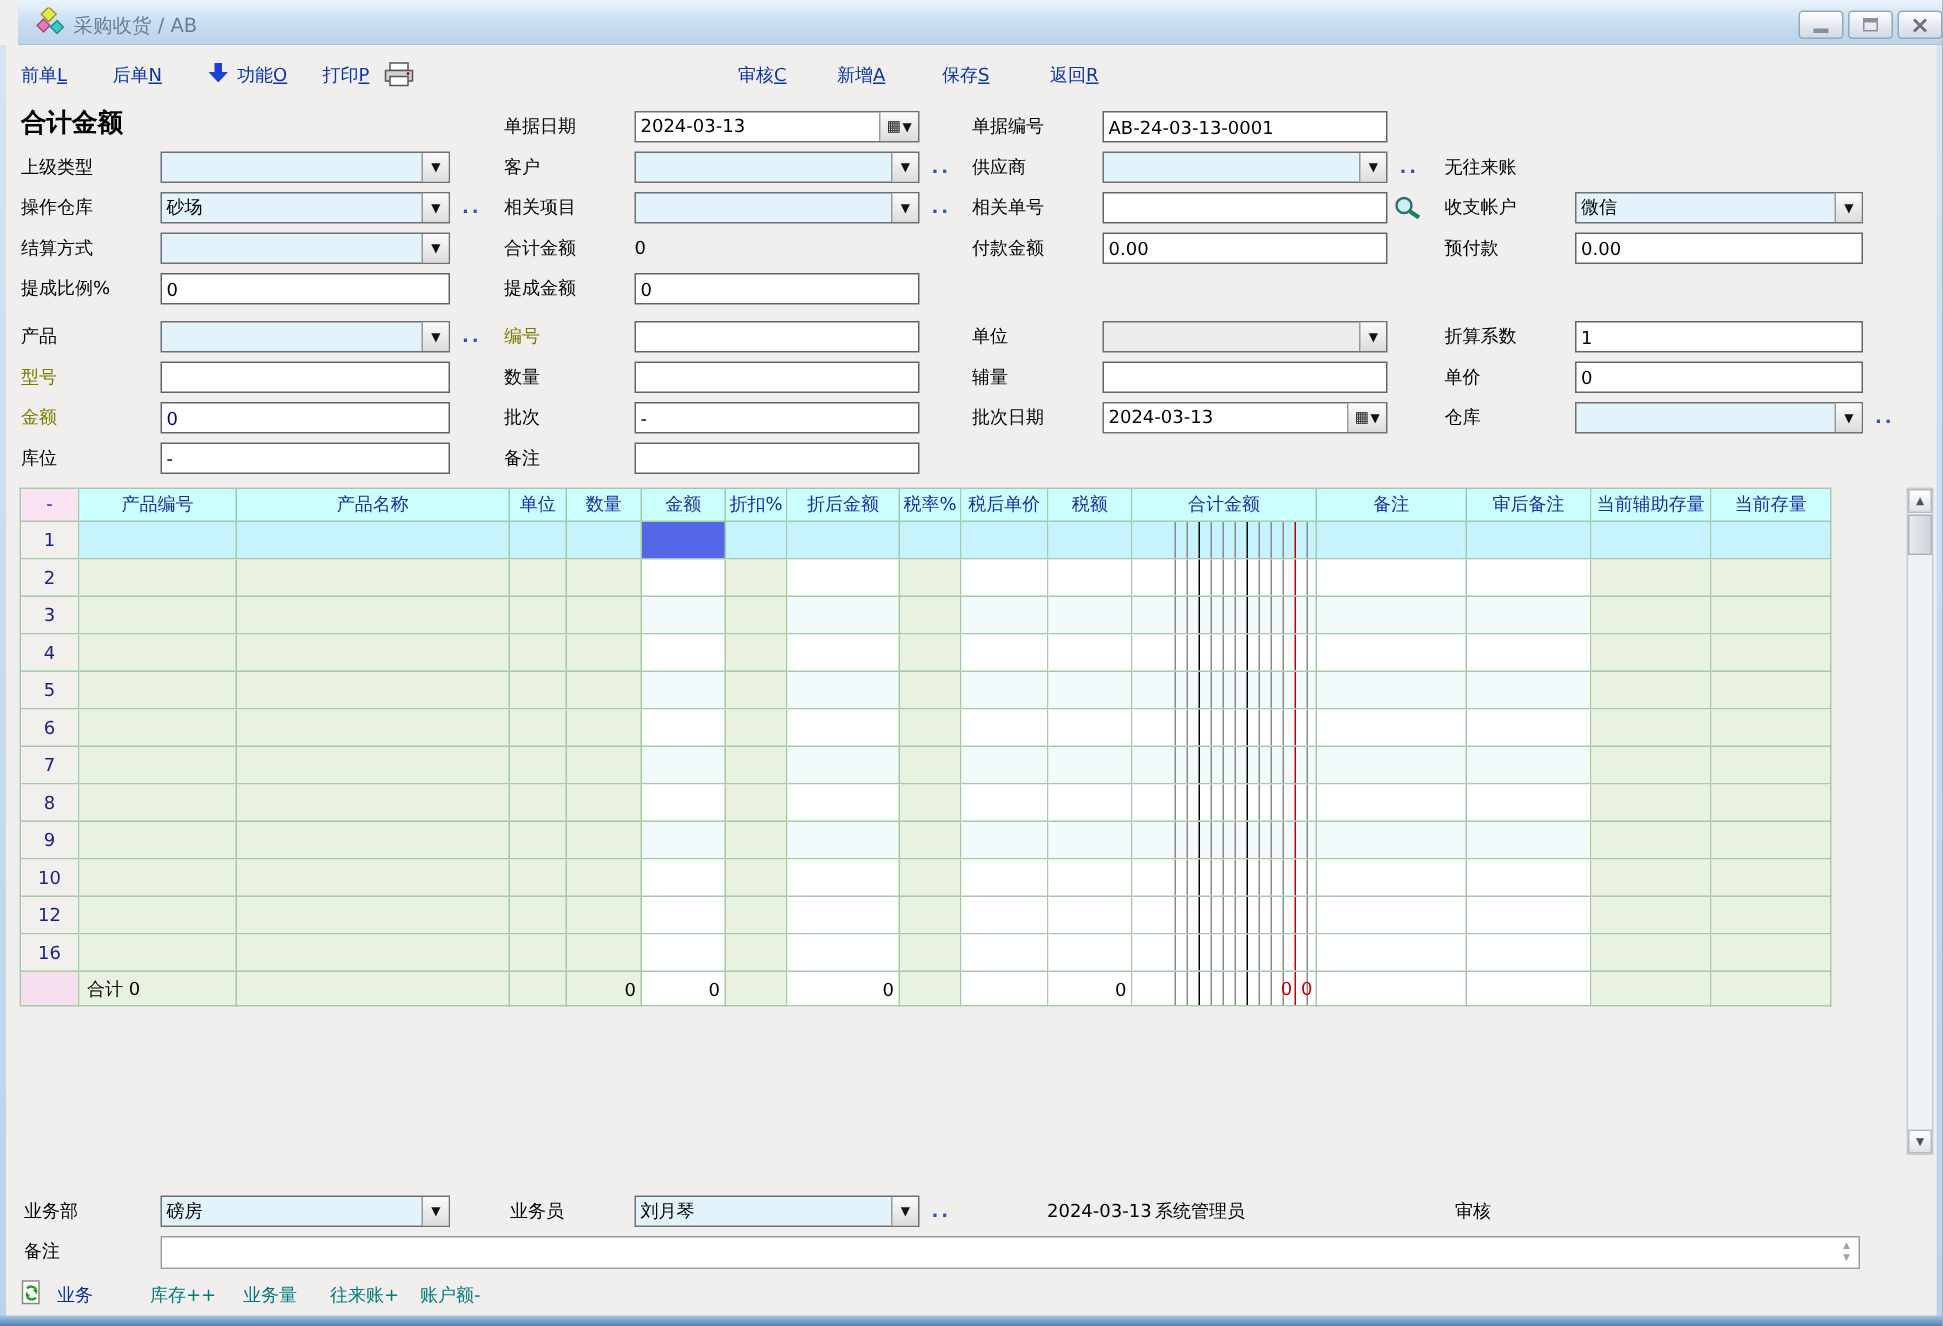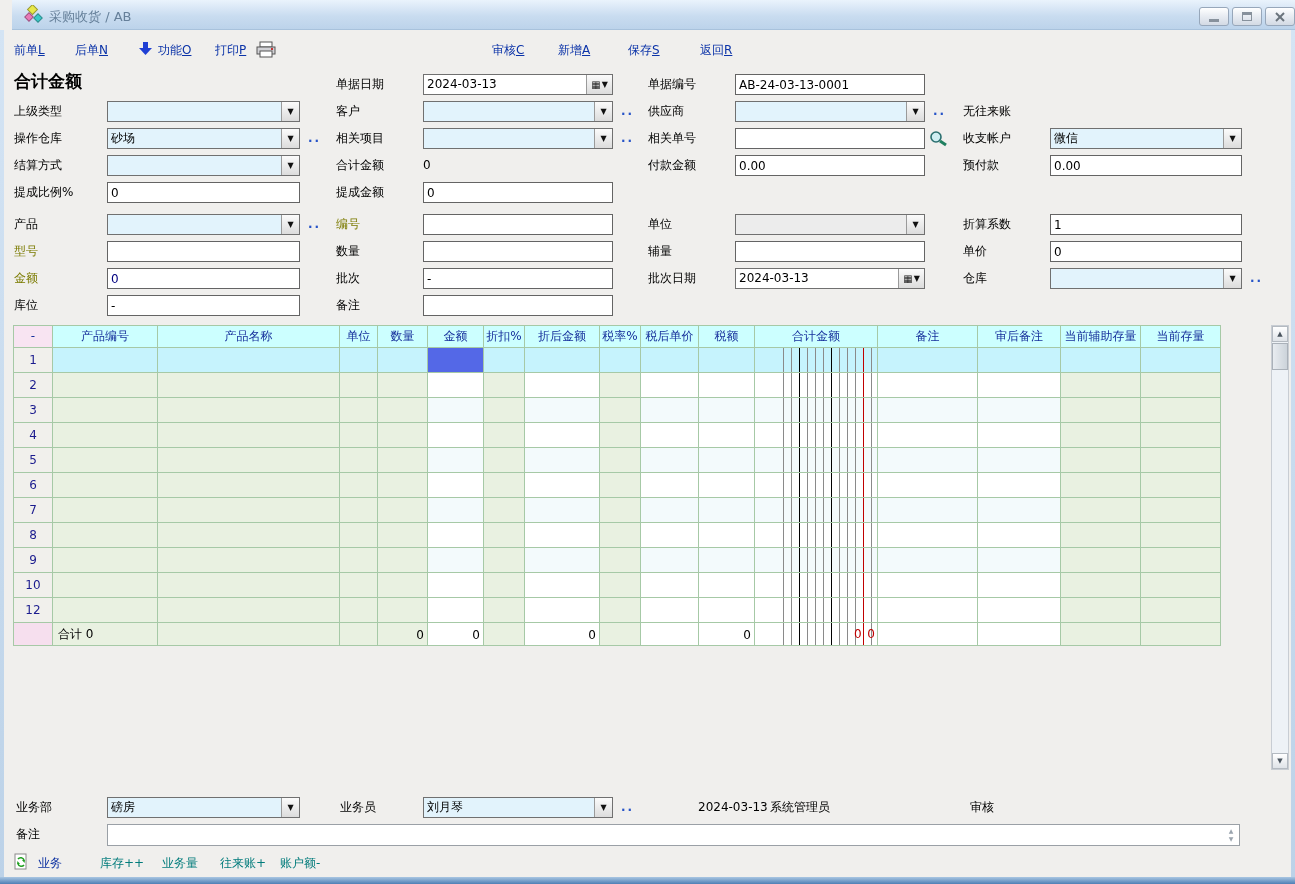--- a/index.html
+++ b/index.html
@@ -469,20 +469,38 @@
         <div class="tc w0" style="width: 75px;"></div>
         <div class="tc g" style="width: 41px;"></div>
         <div class="tc w0" style="width: 58px;"></div>
         <div class="tc w0" style="width: 56px;"></div>
         <div class="tc w0 lines" style="width: 123px;"></div>
         <div class="tc w0" style="width: 100px;"></div>
         <div class="tc w0" style="width: 83px;"></div>
         <div class="tc g" style="width: 80px;"></div>
         <div class="tc g" style="width: 80px;"></div>
       </div>
+      <div class="trow brow">
+        <div class="tc rn" style="width: 39px;">16</div>
+        <div class="tc g" style="width: 105px;"></div>
+        <div class="tc g" style="width: 182px;"></div>
+        <div class="tc g" style="width: 38px;"></div>
+        <div class="tc g" style="width: 50px;"></div>
+        <div class="tc w0" style="width: 56px;"></div>
+        <div class="tc g" style="width: 41px;"></div>
+        <div class="tc w0" style="width: 75px;"></div>
+        <div class="tc g" style="width: 41px;"></div>
+        <div class="tc w0" style="width: 58px;"></div>
+        <div class="tc w0" style="width: 56px;"></div>
+        <div class="tc w0 lines" style="width: 123px;"></div>
+        <div class="tc w0" style="width: 100px;"></div>
+        <div class="tc w0" style="width: 83px;"></div>
+        <div class="tc g" style="width: 80px;"></div>
+        <div class="tc g" style="width: 80px;"></div>
+      </div>
       <div class="trow srow">
         <div class="tc rn pink" style="width: 39px;"></div>
         <div class="tc g sum-label" style="width: 105px;">合计  0</div>
         <div class="tc g" style="width: 182px;"></div>
         <div class="tc g" style="width: 38px;"></div>
         <div class="tc g num" style="width: 50px;">0</div>
         <div class="tc w0 num" style="width: 56px;">0</div>
         <div class="tc g" style="width: 41px;"></div>
         <div class="tc w0 num" style="width: 75px;">0</div>
         <div class="tc g" style="width: 41px;"></div>

